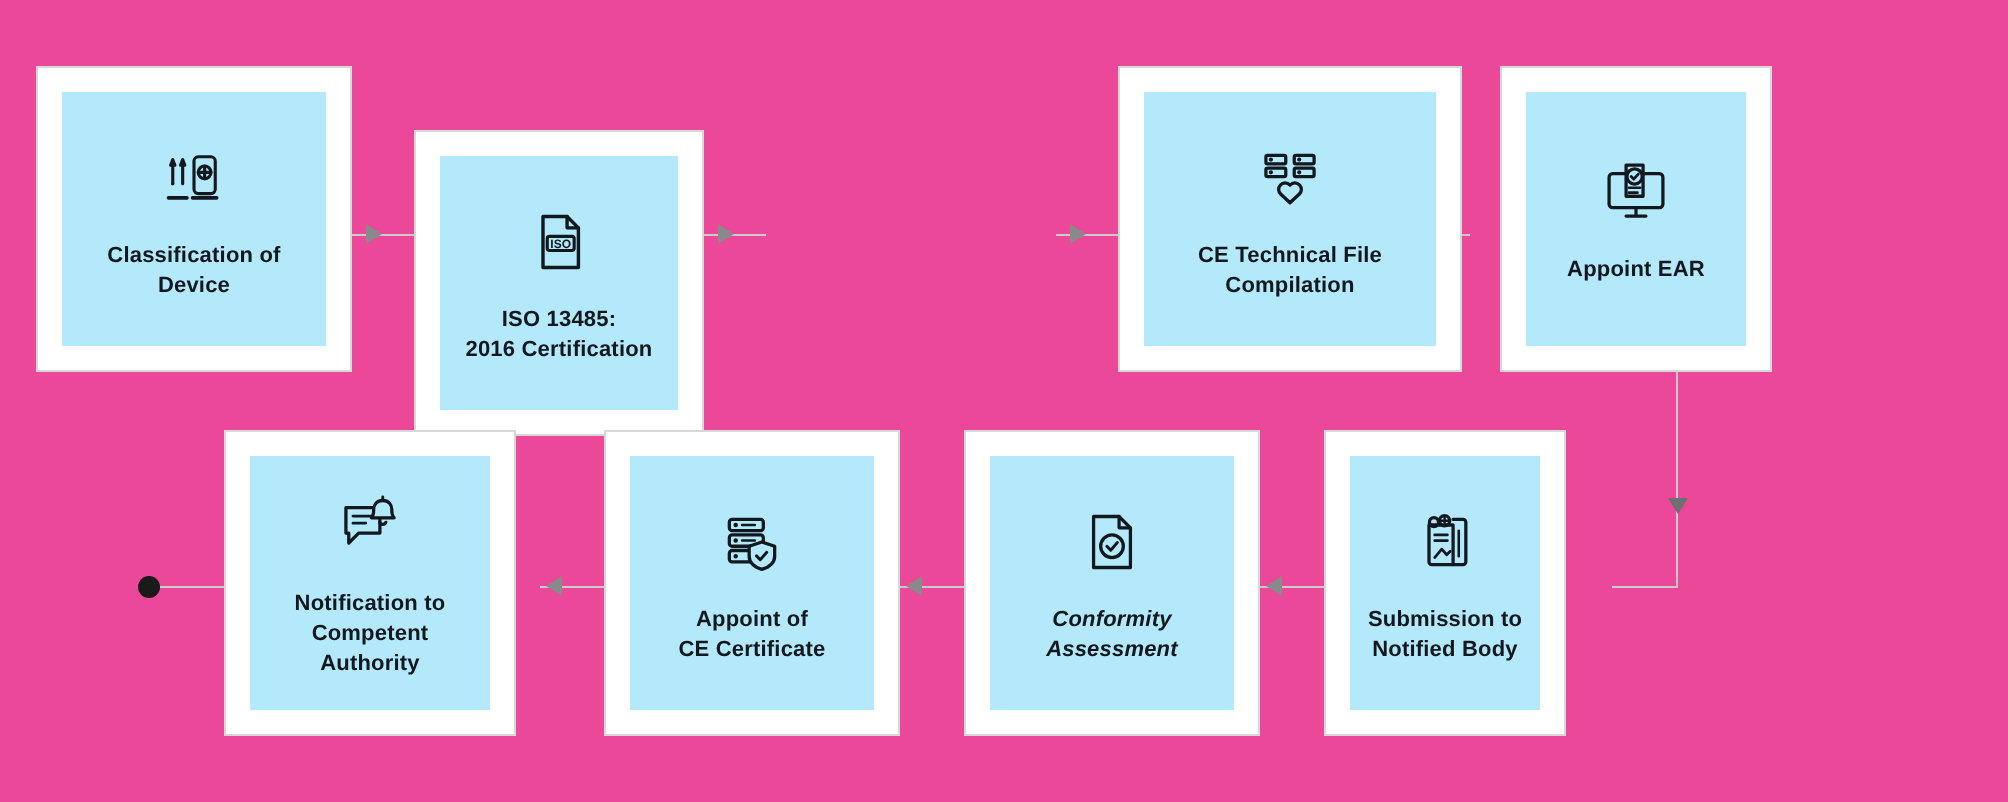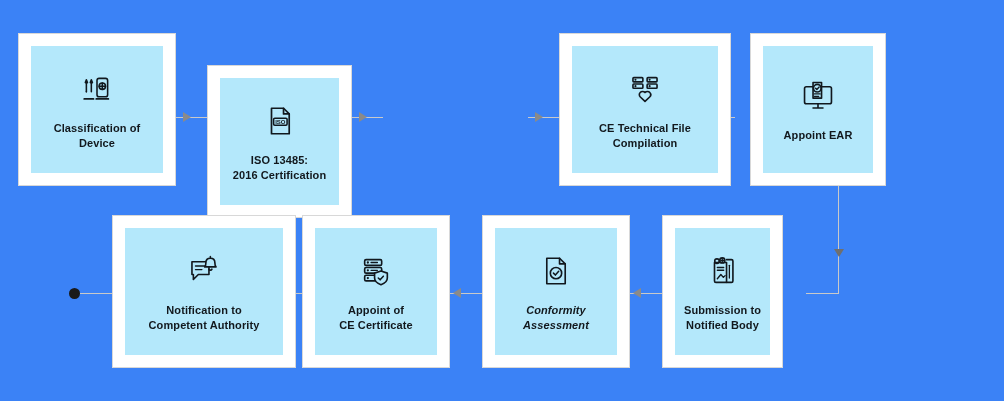--- a/index.html
+++ b/index.html
@@ -11,21 +11,21 @@
     width: 1004px;
     height: 401px;
     font-family: "Liberation Sans", sans-serif;
     overflow: hidden;
     position: relative;
   }
   #canvas {
     position: relative;
     width: 1004px;
     height: 401px;
-    background: #3b82f6;
+    background: #ec4899;
   }
 
   
   .step {
     position: absolute;
     background: #ffffff;
     border: 1px solid #d8d8d8;
     box-sizing: border-box;
     display: flex;
     align-items: center;
@@ -247,21 +247,21 @@
           <path d="M17 12h9M17 23h9" stroke-width="1.8"></path>
           <path d="M31 24l9 3v7c0 4.6-3.7 7.6-9 9.3-5.3-1.7-9-4.7-9-9.3v-7l9-3z" fill="#b4e8fb"></path>
           <path d="M27.2 33.8l2.6 2.7 4.6-5.2" stroke-width="2.1"></path>
         </svg>
       </span>
       <span class="step-label">Appoint of
 CE Certificate</span>
     </div>
   </div>
 
-  <div class="step" style="left:112px; top:215px; width:184px; height:153px;align-items:center;">
+  <div class="step" style="left:112px; top:215px; width:146px; height:153px;align-items:center;">
     <div class="step-inner">
       <span class="step-icon">
         <svg viewBox="0 0 48 48" fill="none" stroke="#11181e" stroke-width="2.3" stroke-linecap="round" stroke-linejoin="round">
           <path d="M7 11h24v18H16l-7 7v-7H7V11z"></path>
           <path d="M12 17h13M12 22h9" stroke-width="2"></path>
           <path d="M33 6c-4 0-6.4 2.8-6.4 6.6 0 4.3-1.6 5.6-1.6 5.6h16s-1.6-1.3-1.6-5.6C39.4 8.8 37 6 33 6z" fill="#b4e8fb"></path>
           <path d="M30.8 21.4a2.4 2.4 0 0 0 4.4 0"></path>
           <path d="M33 3.4v2.4" stroke-width="2"></path>
         </svg>
       </span>

